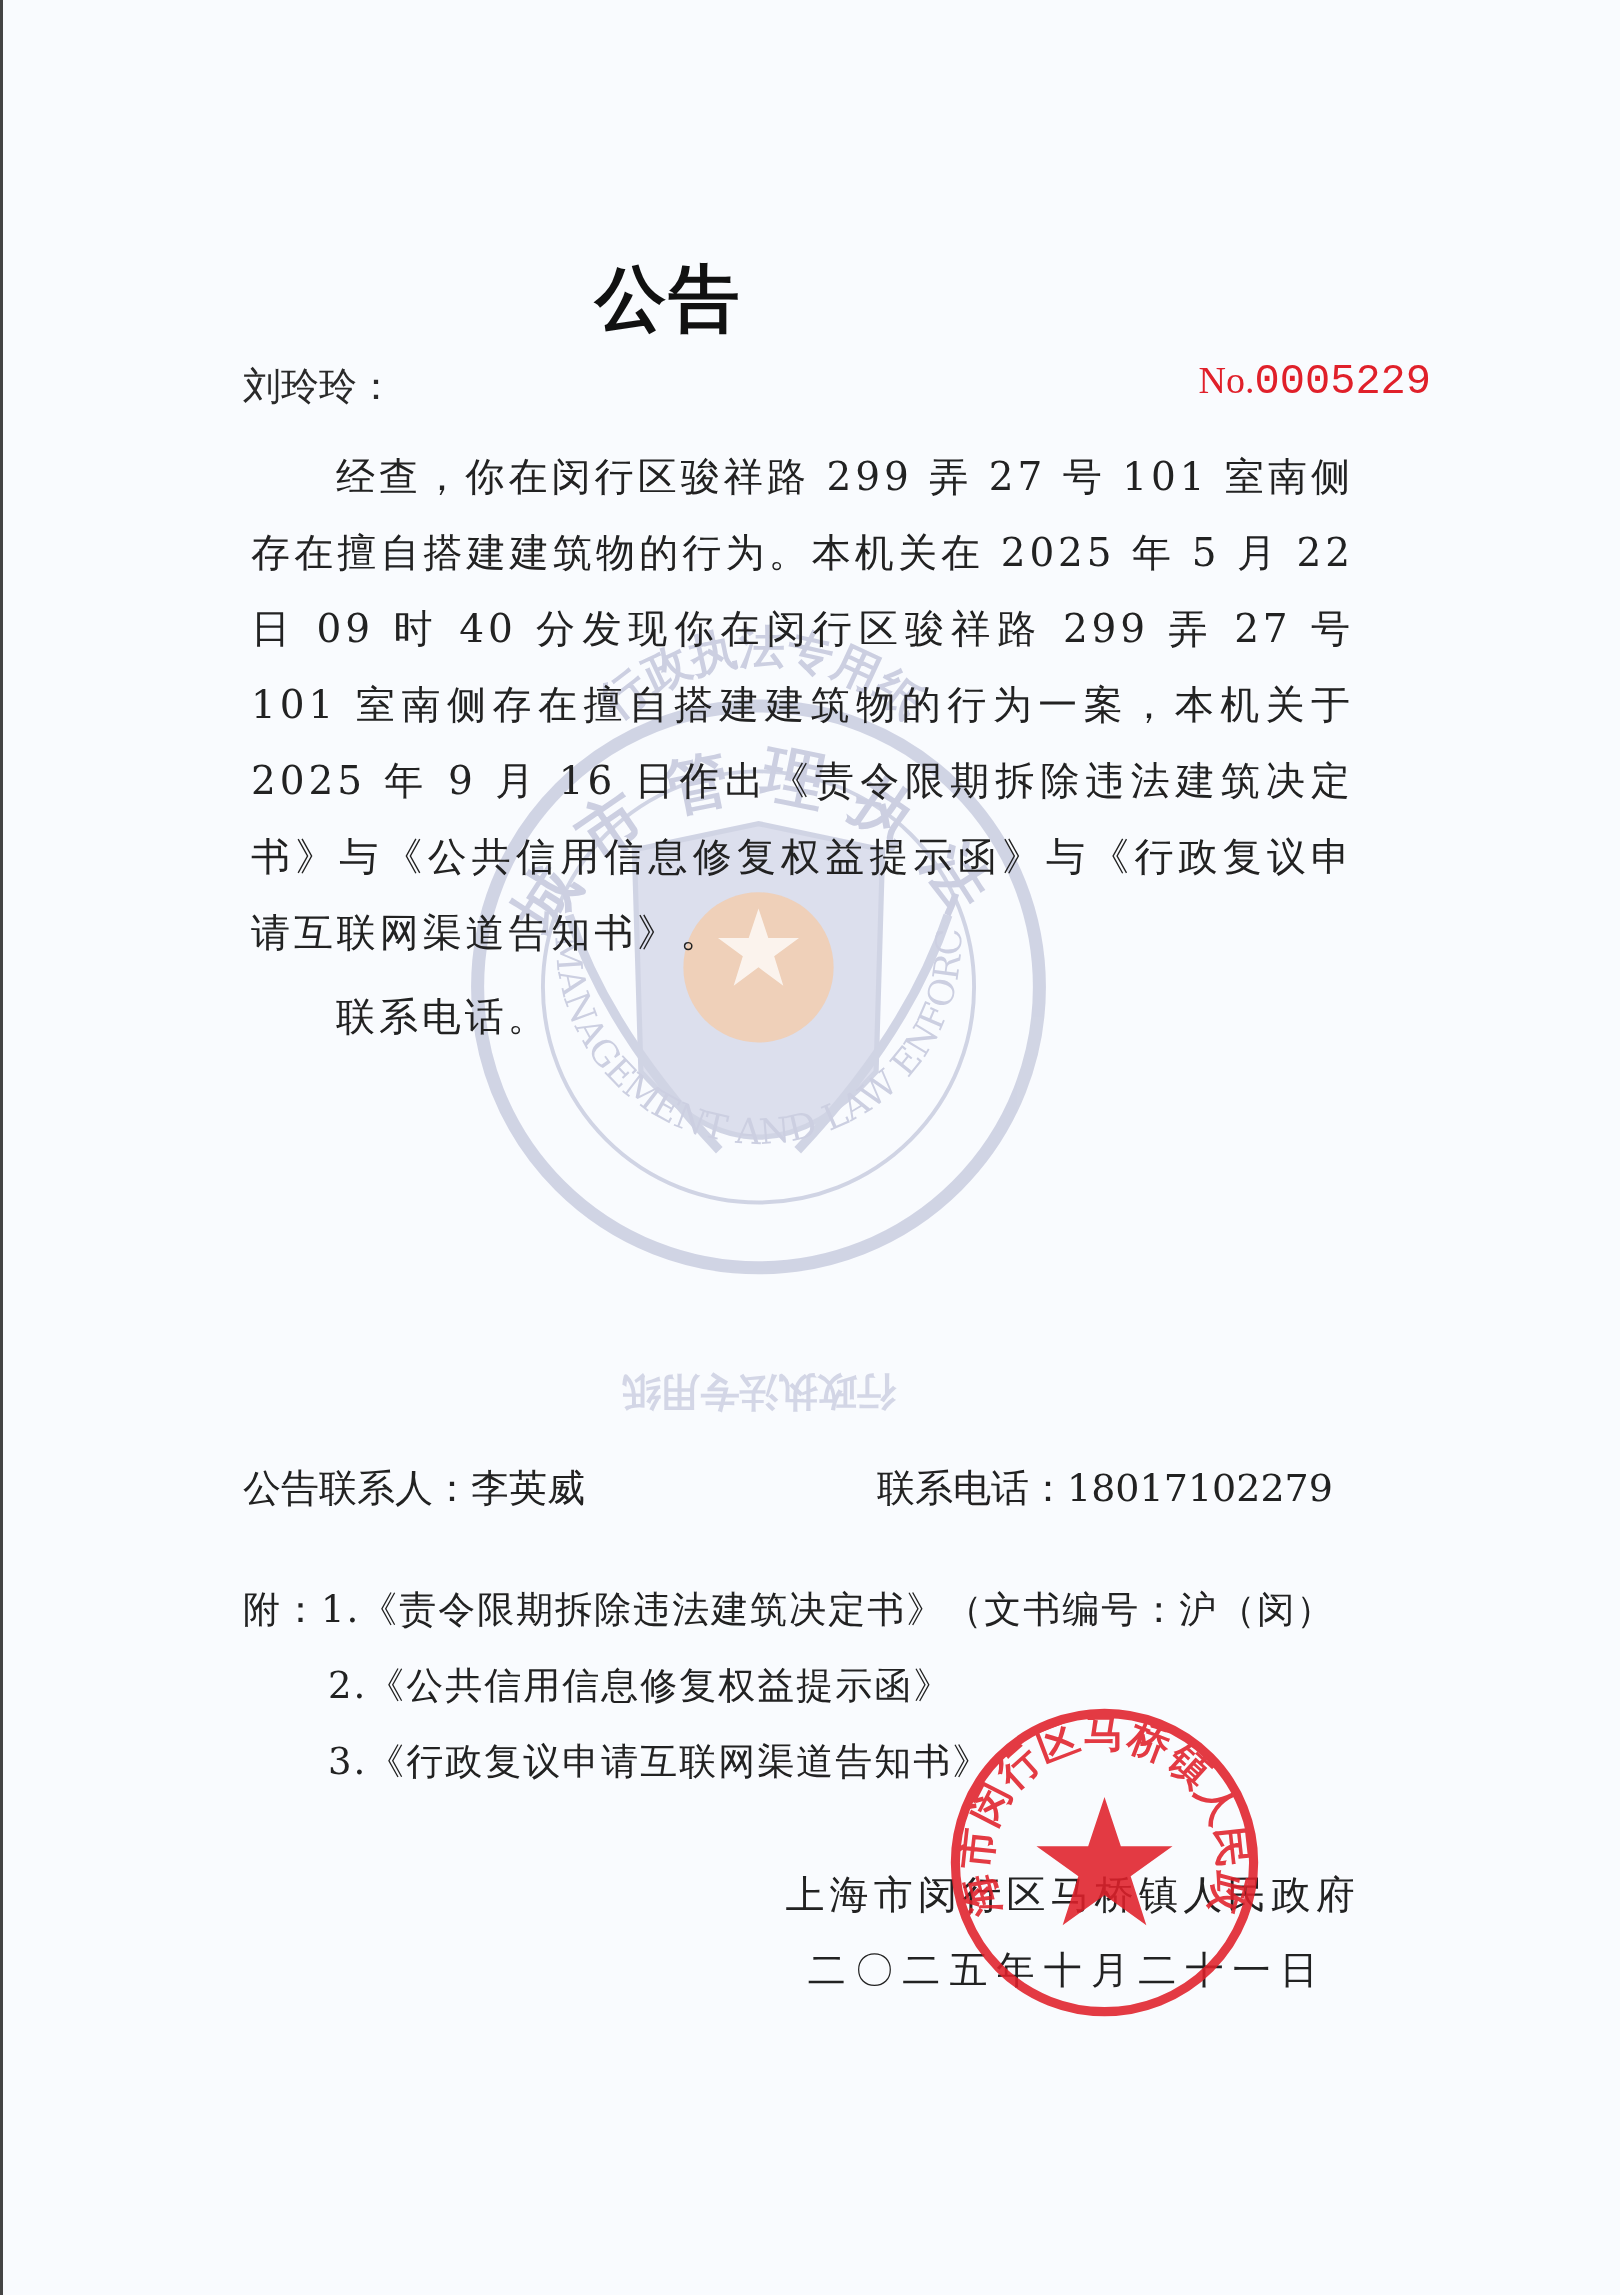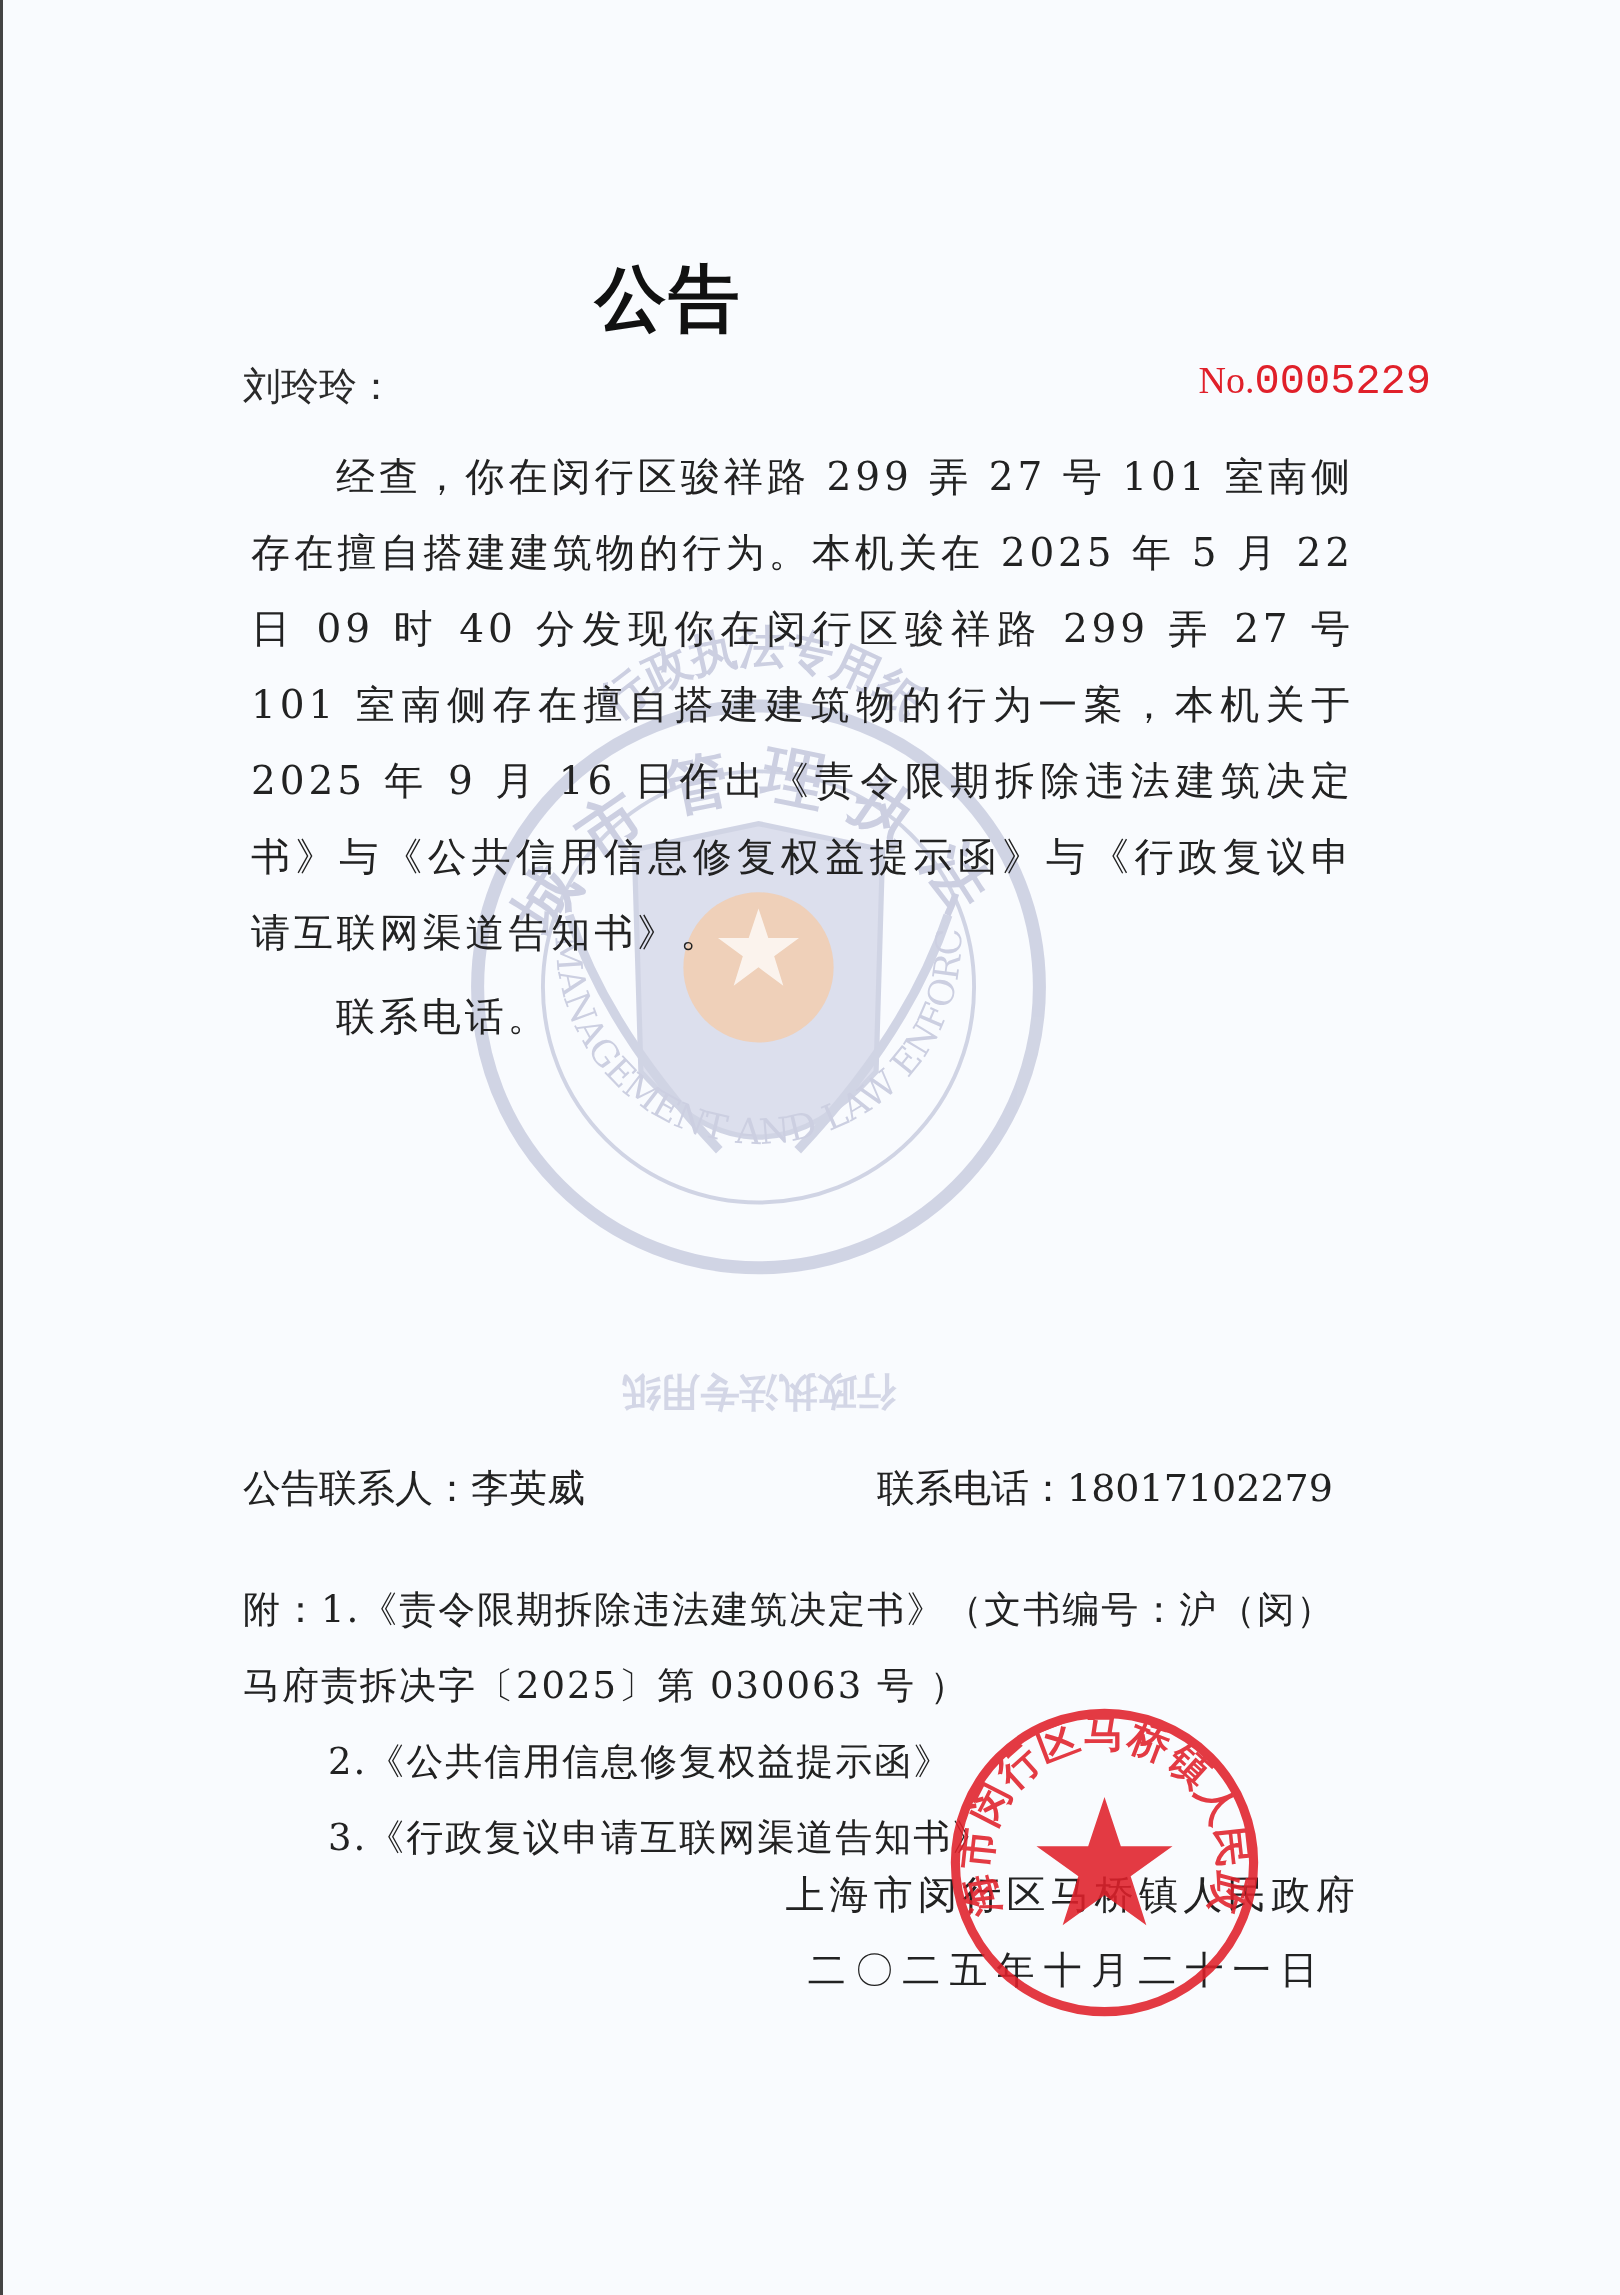--- a/index.html
+++ b/index.html
@@ -84,21 +84,20 @@
 
 <div class="contact">
   <span>公告联系人：</span><span>李英威</span>
   <span class="right">
     <span>联系电话：</span><span>18017102279</span>
   </span>
 </div>
 
 <div class="attach">
   <div class="line"><span>附：</span><span>1.《责令限期拆除违法建筑决定书》（文书编号：沪（闵）</span></div>
-  <div class="line">马府责拆决字〔2025〕第 030063 号 ）</div>
   <div class="line sub">2.《公共信用信息修复权益提示函》</div>
   <div class="line sub">3.《行政复议申请互联网渠道告知书》</div>
 </div>
 
 <div class="signer">上海市闵行区马桥镇人民政府</div>
 <div class="date">二〇二五年十月二十一日</div>
 
 <svg class="seal" viewBox="0 0 500 500">
   <defs>
     <path id="sealArc" d="M 95 330 A 175 175 0 1 1 405 330"></path>

